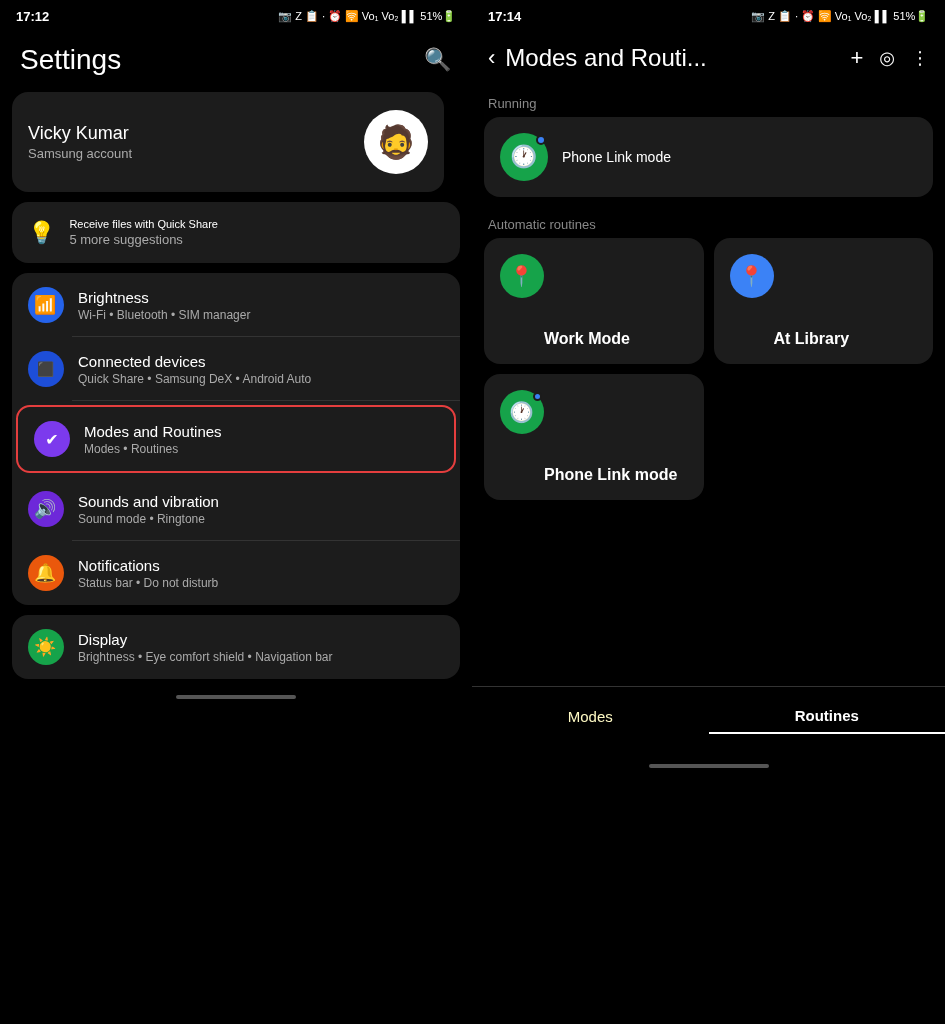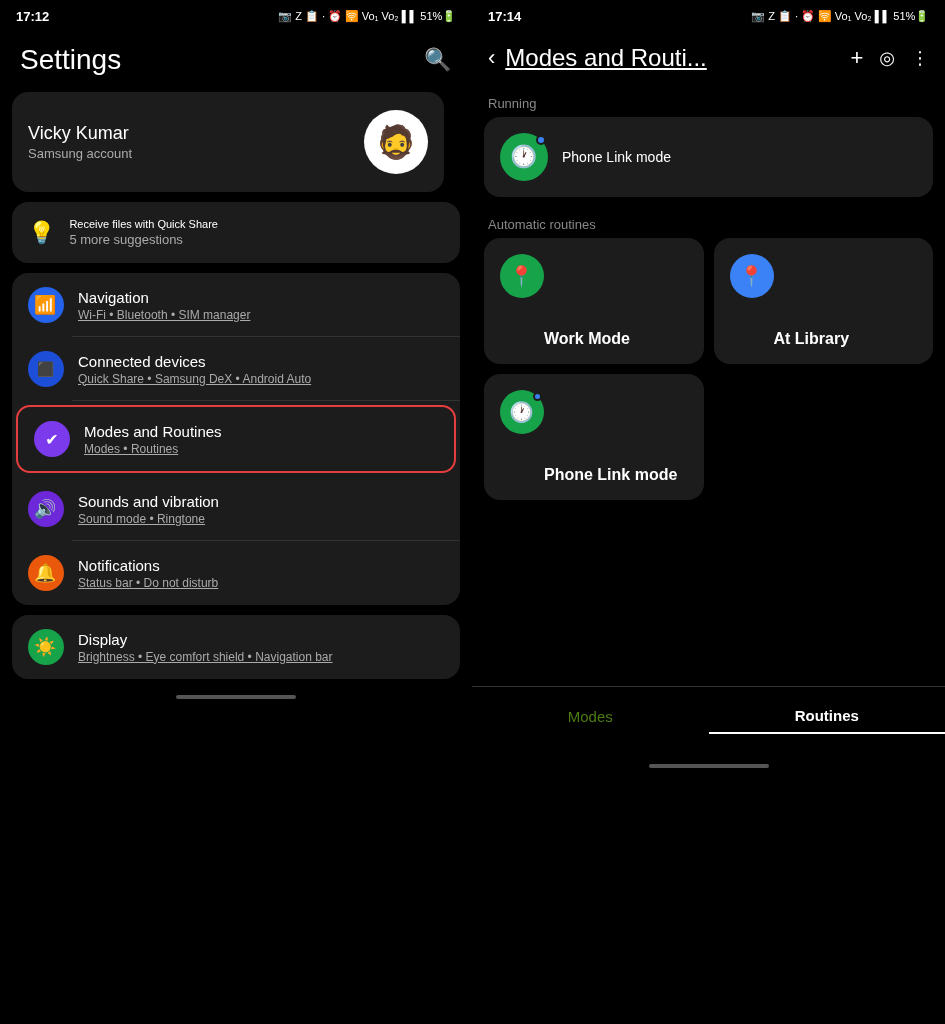--- a/index.html
+++ b/index.html
@@ -127,21 +127,21 @@
       font-size: 18px;
       flex-shrink: 0;
     }
     .icon-blue { background: #2563eb; color: #fff; }
     .icon-blue2 { background: #1d4ed8; color: #fff; }
     .icon-purple { background: #7c3aed; color: #fff; }
     .icon-orange { background: #ea580c; color: #fff; }
     .icon-green { background: #16a34a; color: #fff; }
     .settings-item-text { color: #fff; }
     .settings-item-main { font-size: 15px; font-weight: 400; }
-    .settings-item-sub { font-size: 12px; color: #aaa; margin-top: 2px; text-decoration: underline; }
+    .settings-item-sub { font-size: 12px; color: #aaa; margin-top: 2px; }
 
     
     .right-panel {
       width: 473px;
       height: 768px;
       background: #000;
       display: flex;
       flex-direction: column;
     }
 
@@ -166,21 +166,20 @@
       font-size: 22px;
       cursor: pointer;
       background: none;
       border: none;
     }
     .right-title {
       color: #fff;
       font-size: 24px;
       font-weight: 400;
       flex: 1;
-      text-decoration: underline;
     }
     .header-actions {
       display: flex;
       gap: 16px;
       align-items: center;
       color: #fff;
       font-size: 22px;
     }
     .header-action-btn {
       cursor: pointer;
@@ -278,21 +277,21 @@
       border-top: 1px solid #333;
       display: flex;
       padding: 12px 0 24px 0;
     }
     .tab-item {
       flex: 1;
       display: flex;
       justify-content: center;
       align-items: center;
       cursor: pointer;
-      color: #4d7c0f;
+      color: #fef9c3;
       font-size: 15px;
       padding: 8px;
     }
     .tab-item.active {
       color: #fff;
       font-weight: 600;
       border-bottom: 2px solid #fff;
     }
 
     .divider-line {
@@ -336,21 +335,21 @@
     <div class="suggestion-text">
       <div class="suggestion-main">Receive files with Quick Share</div>
       <div class="suggestion-sub">5 more suggestions</div>
     </div>
   </div>
 
   <div class="settings-group">
     <div class="settings-item">
       <div class="settings-item-icon icon-blue">📶</div>
       <div class="settings-item-text">
-        <div class="settings-item-main">Navigation</div>
+        <div class="settings-item-main">Brightness</div>
         <div class="settings-item-sub">Wi-Fi • Bluetooth • SIM manager</div>
       </div>
     </div>
     <div class="settings-item">
       <div class="settings-item-icon icon-blue2" style="font-size:14px;">⬛</div>
       <div class="settings-item-text">
         <div class="settings-item-main">Connected devices</div>
         <div class="settings-item-sub">Quick Share • Samsung DeX • Android Auto</div>
       </div>
     </div>

